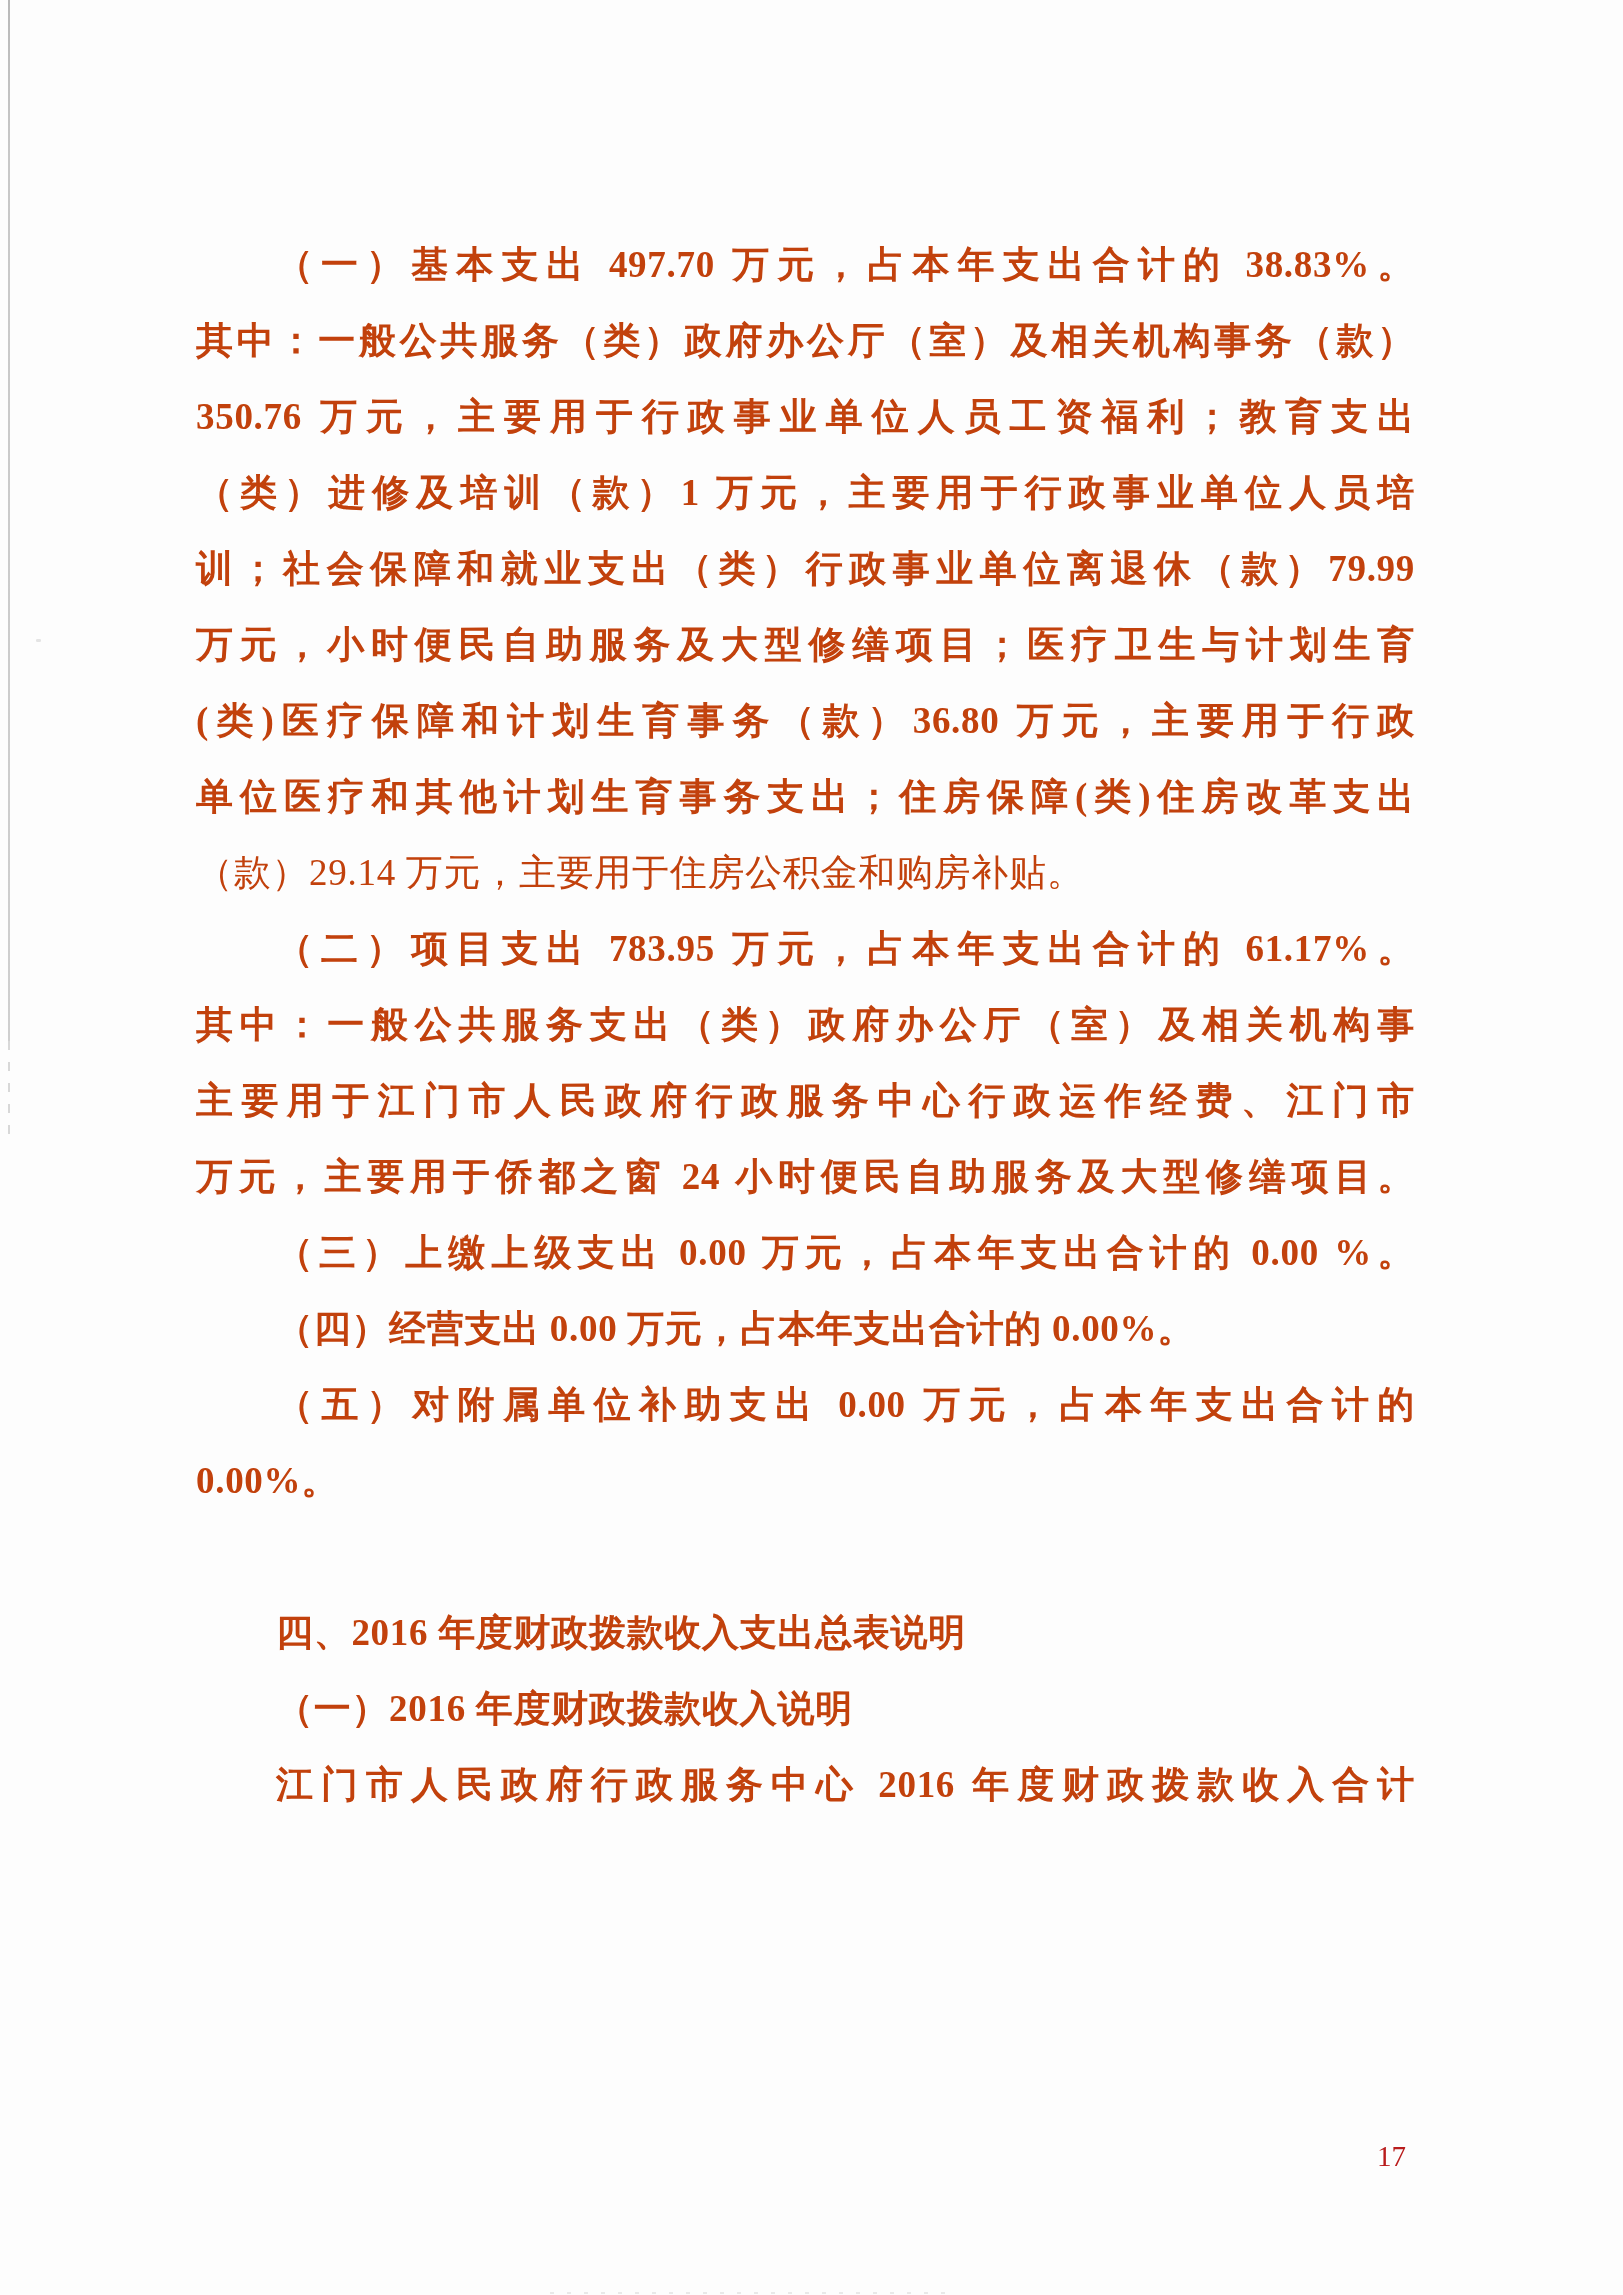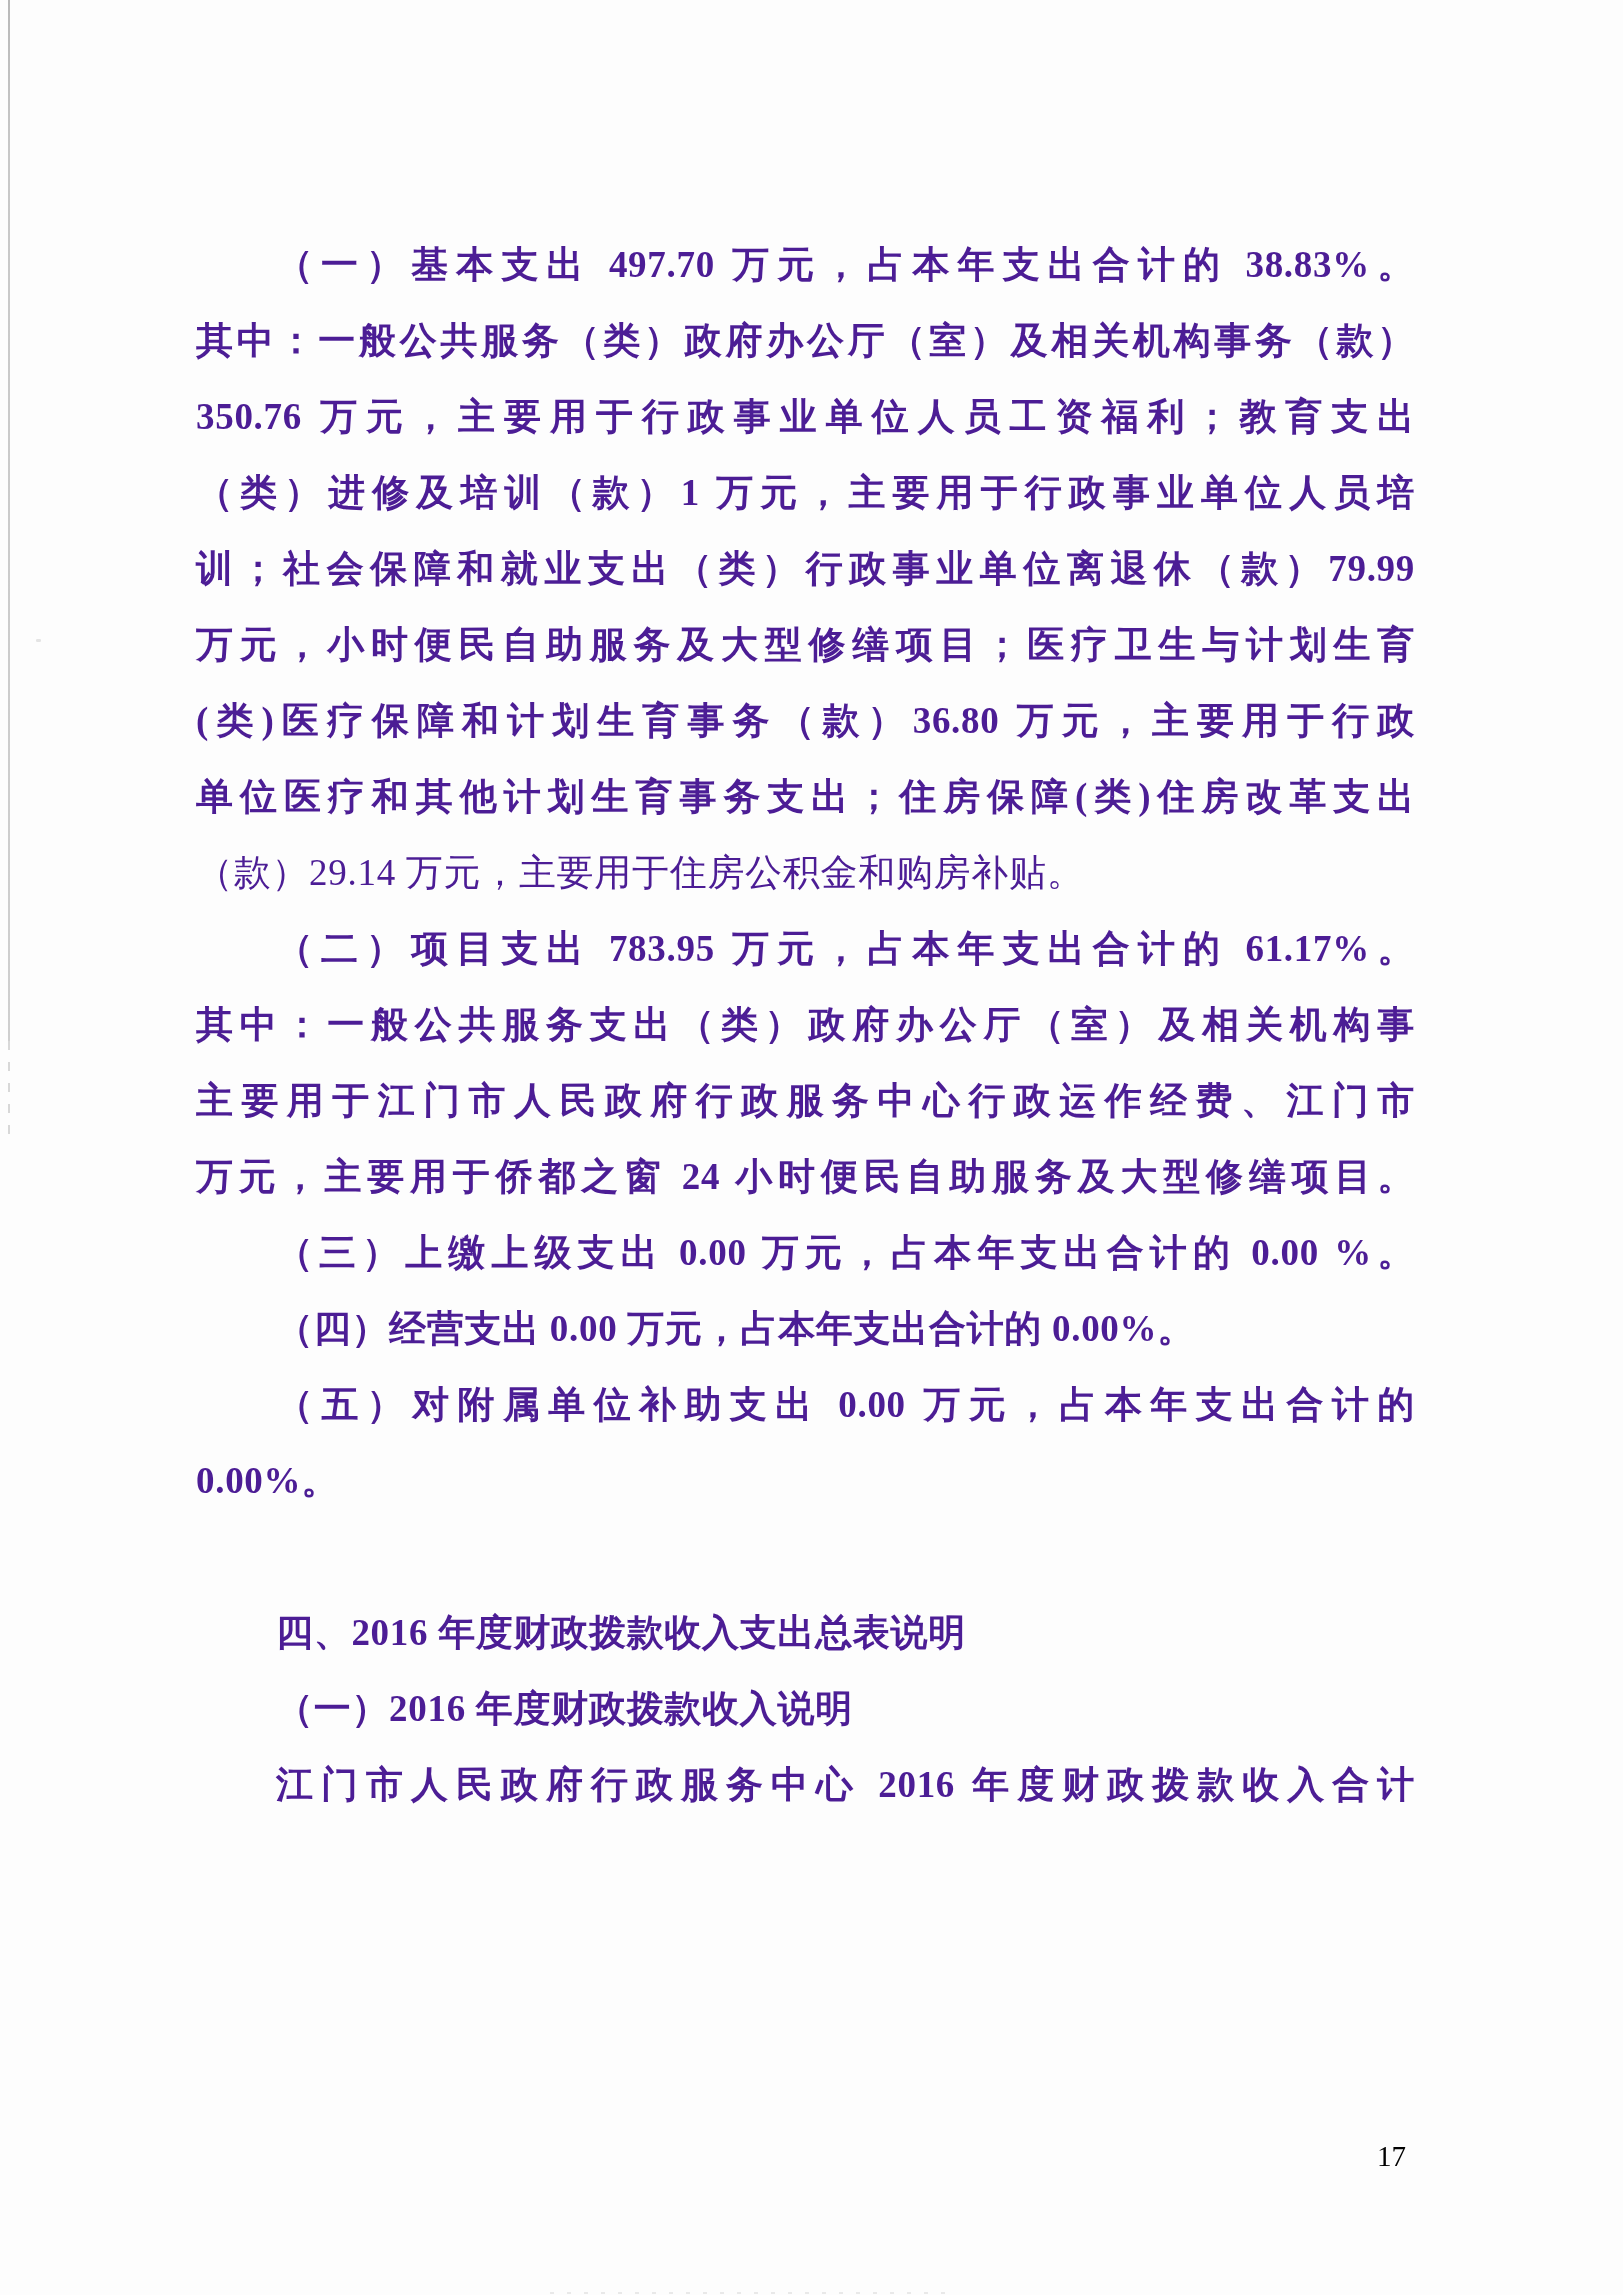--- a/index.html
+++ b/index.html
@@ -18,21 +18,21 @@
   .text-block {
     position: absolute;
     left: 196px;
     top: 227px;
     width: 1219px;
   }
   .line {
     height: 76px;
     line-height: 76px;
     font-size: 37px;
-    color: #4c1d95;
+    color: #c2410c;
     text-align: left;
     letter-spacing: 0.7px;
   }
   .line.stretch {
     text-align: justify;
     text-align-last: justify;
     text-justify: inter-character;
     font-weight: bold;
   }
   .line.indent {
@@ -43,21 +43,21 @@
   }
   .line.gap {
     
   }
   .page-number {
     position: absolute;
     left: 1377px;
     top: 2142px;
     font-size: 29px;
     line-height: 29px;
-    color: #000000;
+    color: #b91c1c;
   }
   
   .edge-line {
     position: absolute;
     left: 7.9px;
     top: 0;
     width: 2px;
     height: 1041px;
     background: linear-gradient(to bottom, #b9b9b9 0%, #c8c8c8 15%, #cfcfcf 100%);
   }

